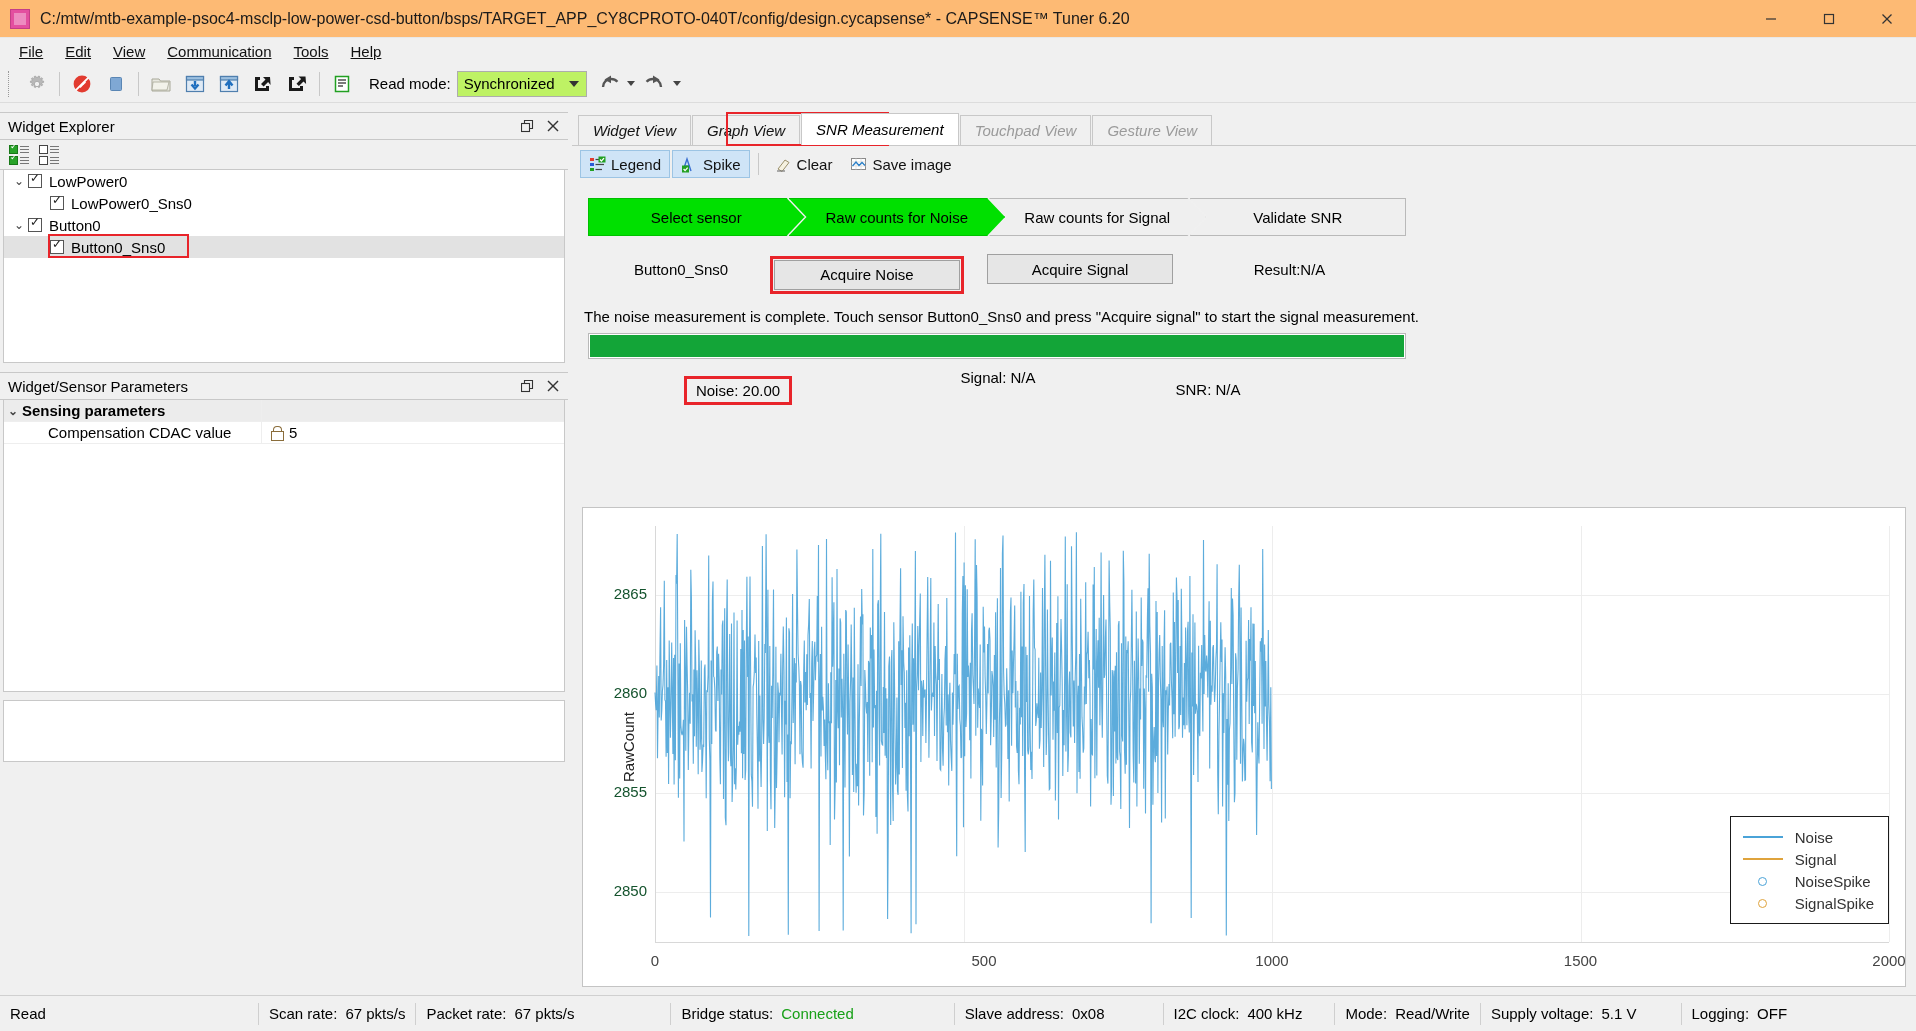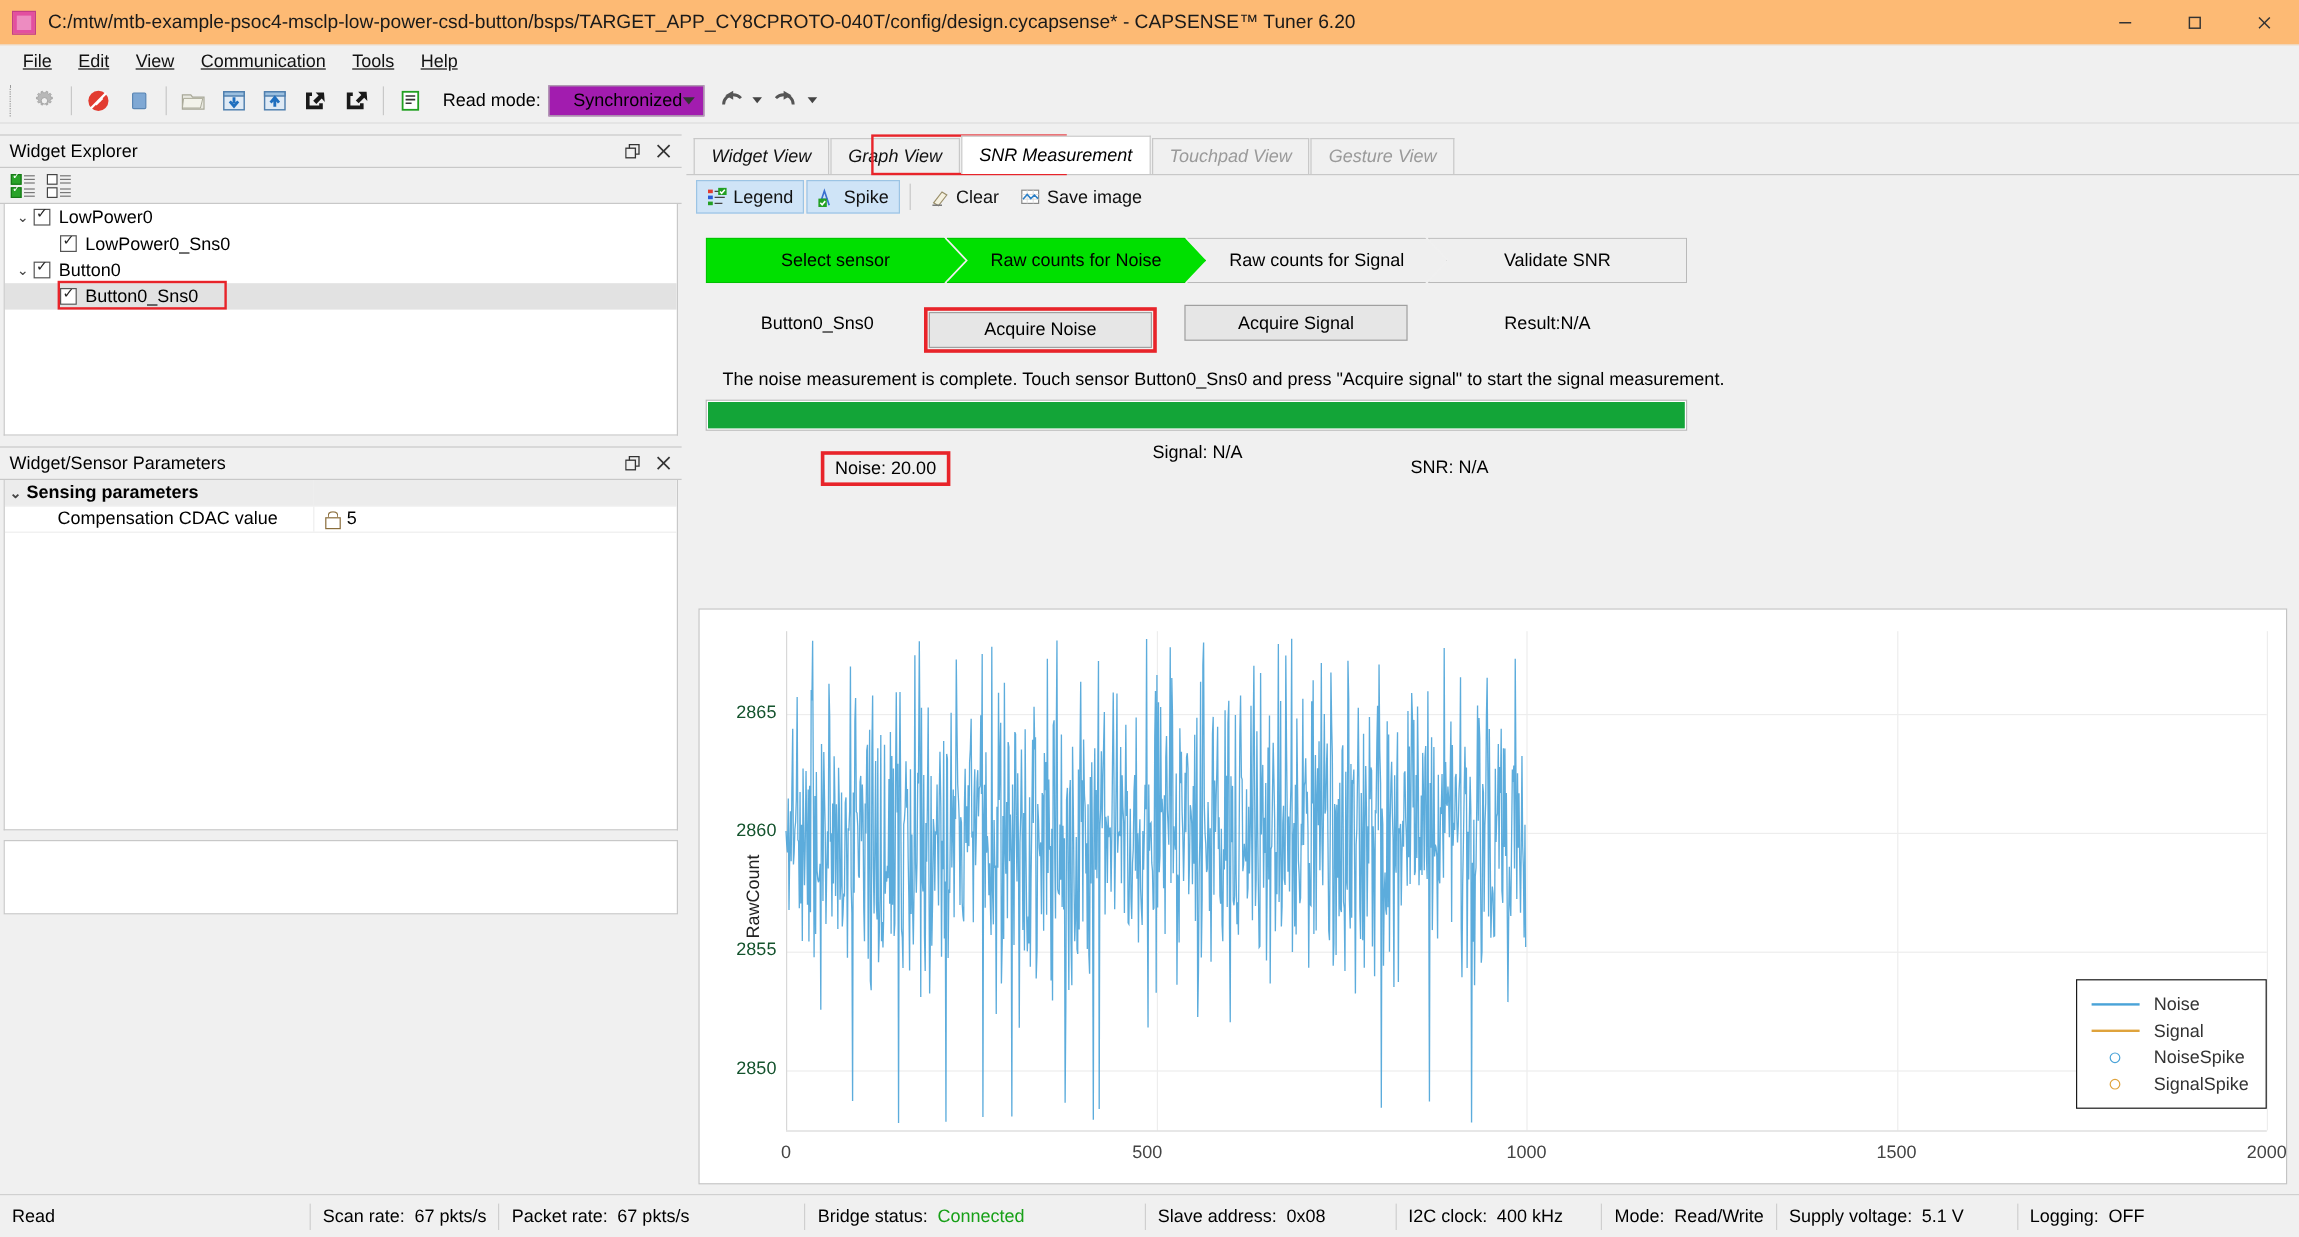--- a/index.html
+++ b/index.html
@@ -44,22 +44,22 @@
   
   .toolbar {
     height:38px; background:#f0f0f0; display:flex; align-items:center;
     padding-left:4px; border-bottom:1px solid #dcdcdc;
   }
   .tb-grip { width:8px; height:26px; border-left:1px dotted #999; margin:0 4px; }
   .tb-btn { width:30px; height:30px; display:flex; align-items:center; justify-content:center; margin:0 2px; }
   .tb-sep { width:1px; height:24px; background:#c8c8c8; margin:0 5px; }
   .readmode-label { font-size:15px; margin:0 6px 0 10px; }
   .readmode-select {
-    width:130px; height:26px; background:#a21caf; border:1px solid #adadad;
-    font-size:15px; display:flex; align-items:center; padding-left:20px;
+    width:130px; height:26px; background:#bef264; border:1px solid #adadad;
+    font-size:15px; display:flex; align-items:center; padding-left:6px;
     position:relative; color:#000;
   }
   .readmode-select .caret {
     position:absolute; right:7px; top:50%; transform:translateY(-50%);
     border-left:5px solid transparent; border-right:5px solid transparent;
     border-top:6px solid #333;
   }
   .undo-grp { display:flex; align-items:center; margin-left:8px; }
   .undo-btn { display:flex; align-items:center; padding:0 2px; }
   .arrow-caret { border-left:4px solid transparent; border-right:4px solid transparent;
@@ -170,21 +170,21 @@
   .actions-row { margin-top:18px; height:30px; display:flex; align-items:center; width:818px; margin-left:6px;}
   .act-sensor { width:186px; text-align:center; font-size:15px; }
   .btn-std {
     width:186px; height:30px; background:#e6e6e6; border:1px solid #a0a0a0;
     display:flex; align-items:center; justify-content:center; font-size:15px; color:#000;
   }
   .act-gap { width:27px; }
   .act-result { flex:1; text-align:center; font-size:15px; }
   .hl-red { outline:3px solid #e8242a; outline-offset:1px;margin-top:11px; }
 
-  .status-msg { margin:24px 0 0 20px; font-size:15px; color:#000; }
+  .status-msg { margin:24px 0 0 2px; font-size:15px; color:#000; }
   .progress {
     margin:8px 0 0 6px; width:818px; height:26px; background:#ffffff; border:1px solid #b9b9b9;
     padding:1px;
   }
   .progress .bar { height:100%; width:100%; background:#13a538; }
   .metrics { margin:10px 0 0 6px; width:818px; display:flex; font-size:15px; }
   .metrics .m { text-align:center; }
   .m1 { width:300px; }
   .m2 { width:220px; }
   .m3 { width:200px;margin-top:12px; }
@@ -610,21 +610,21 @@
         <div class="gridline-h" style="top: 384.476px; left: 72px; right: 16px;"></div>
             <div class="ytick" style="left: 4px; top: 374.476px;">2850</div>
             <div class="gridline-h" style="top: 285.429px; left: 72px; right: 16px;"></div>
             <div class="ytick" style="left: 4px; top: 275.429px;">2855</div>
             <div class="gridline-h" style="top: 186.381px; left: 72px; right: 16px;"></div>
             <div class="ytick" style="left: 4px; top: 176.381px;">2860</div>
             <div class="gridline-h" style="top: 87.3333px; left: 72px; right: 16px;"></div>
             <div class="ytick" style="left: 4px; top: 77.3333px;">2865</div>
             <div class="xtick" style="left: 42px; top: 444px;">0</div>
             <div class="gridline-v" style="left: 380.5px; top: 18px; height: 416px;"></div>
-            <div class="xtick" style="left: 343px; top: 444px;">500</div>
+            <div class="xtick" style="left: 371px; top: 444px;">500</div>
             <div class="gridline-v" style="left: 689px; top: 18px; height: 416px;"></div>
             <div class="xtick" style="left: 659px; top: 444px;">1000</div>
             <div class="gridline-v" style="left: 997.5px; top: 18px; height: 416px;"></div>
             <div class="xtick" style="left: 967.5px; top: 444px;">1500</div>
             <div class="gridline-v" style="left: 1306px; top: 18px; height: 416px;"></div>
             <div class="xtick" style="left: 1276px; top: 444px;">2000</div>
             <div class="axis-left" style="left: 72px; top: 18px; height: 416px;"></div>
             <div class="axis-bottom" style="left: 72px; right: 16px; top: 434px;"></div>
             <svg width="1322" height="478" style="position: absolute; left: 0px; top: 0px;">
               <polyline points="72.0,184.5 72.6,195.8 73.2,202.3 73.9,157.5 74.5,250.3 75.1,201.5 75.7,168.0 76.3,209.6 76.9,149.4 77.6,99.2 78.2,212.4 78.8,202.5 79.4,183.2 80.0,177.1 80.6,158.5 81.3,72.8 81.9,191.9 82.5,193.2 83.1,248.8 83.7,152.0 84.3,245.0 85.0,179.2 85.6,276.1 86.2,132.5 86.8,184.9 87.4,229.8 88.0,197.8 88.7,134.6 89.3,187.3 89.9,246.0 90.5,150.0 91.1,276.5 91.7,146.8 92.4,252.3 93.0,67.1 93.6,75.8 94.2,25.9 94.8,151.8 95.4,289.8 96.1,155.4 96.7,270.4 97.3,135.3 97.9,217.5 98.5,224.9 99.1,227.2 99.8,222.7 100.4,211.8 101.0,333.5 101.6,112.0 102.2,163.0 102.8,242.8 103.5,118.7 104.1,157.0 104.7,185.8 105.3,262.0 105.9,218.3 106.6,184.8 107.2,215.7 107.8,61.7 108.4,89.1 109.0,193.4 109.6,186.3 110.3,255.8 110.9,161.6 111.5,228.3 112.1,122.2 112.7,155.2 113.3,238.7 114.0,162.3 114.6,195.8 115.2,266.2 115.8,131.7 116.4,161.6 117.0,241.7 117.7,228.7 118.3,152.5 118.9,264.0 119.5,253.9 120.1,236.6 120.7,239.1 121.4,161.1 122.0,156.5 122.6,208.2 123.2,290.2 123.8,182.3 124.4,184.2 125.1,166.6 125.7,47.5 126.3,231.0 126.9,253.0 127.5,409.5 128.1,152.4 128.8,236.0 129.4,92.7 130.0,73.6 130.6,168.4 131.2,169.6 131.8,180.6 132.5,221.8 133.1,223.5 133.7,143.7 134.3,138.6 134.9,193.0 135.6,145.8 136.2,169.3 136.8,248.6 137.4,276.3 138.0,161.6 138.6,186.6 139.3,117.4 139.9,112.6 140.5,291.0 141.1,181.7 141.7,100.2 142.3,309.5 143.0,317.2 143.6,114.5 144.2,71.5 144.8,214.4 145.4,253.3 146.0,201.0 146.7,126.1 147.3,245.2 147.9,258.2 148.5,115.5 149.1,293.9 149.7,272.7 150.4,238.2 151.0,104.6 151.6,276.3 152.2,260.3 152.8,281.6 153.4,256.4 154.1,112.6 154.7,236.8 155.3,218.0 155.9,226.7 156.5,213.4 157.1,223.8 157.8,141.1 158.4,245.2 159.0,102.1 159.6,270.2 160.2,121.9 160.8,246.0 161.5,132.4 162.1,271.9 162.7,261.6 163.3,141.2 163.9,68.8 164.6,169.1 165.2,128.5 165.8,427.9 166.4,147.4 167.0,68.6 167.6,159.4 168.3,266.9 168.9,273.1 169.5,298.7 170.1,178.9 170.7,175.0 171.3,164.4 172.0,126.4 172.6,165.1 173.2,149.5 173.8,207.4 174.4,241.9 175.0,300.7 175.7,133.0 176.3,253.6 176.9,187.4 177.5,248.5 178.1,279.0 178.7,233.6 179.4,38.0 180.0,212.2 180.6,236.0 181.2,209.9 181.8,135.9 182.4,145.0 183.1,26.3 183.7,121.9 184.3,322.9 184.9,81.8 185.5,224.8 186.1,234.9 186.8,137.9 187.4,272.3 188.0,301.2 188.6,177.8 189.2,210.1 189.8,163.8 190.5,81.6 191.1,219.6 191.7,320.0 192.3,273.4 192.9,138.7 193.5,280.1 194.2,241.2 194.8,174.5 195.4,184.1 196.0,234.2 196.6,185.7 197.3,186.5 197.9,145.7 198.5,203.4 199.1,246.5 199.7,155.9 200.3,118.5 201.0,163.7 201.6,289.3 202.2,192.7 202.8,216.4 203.4,109.4 204.0,274.1 204.7,226.6 205.3,426.8 205.9,120.3 206.5,124.2 207.1,290.3 207.7,233.2 208.4,236.2 209.0,179.7 209.6,85.9 210.2,215.0 210.8,179.7 211.4,150.0 212.1,256.3 212.7,155.3 213.3,174.6 213.9,41.5 214.5,99.9 215.1,145.7 215.8,159.5 216.4,177.0 217.0,246.2 217.6,173.0 218.2,177.5 218.8,244.1 219.5,255.3 220.1,259.8 220.7,163.0 221.3,132.6 221.9,194.5 222.5,163.9 223.2,202.2 223.8,146.3 224.4,197.1 225.0,127.3 225.6,116.7 226.3,90.9 226.9,190.0 227.5,184.9 228.1,260.6 228.7,156.0 229.3,133.1 230.0,213.0 230.6,187.3 231.2,143.1 231.8,133.8 232.4,172.3 233.0,149.2 233.7,146.9 234.3,88.0 234.9,153.7 235.5,37.1 236.1,422.9 236.7,176.1 237.4,145.9 238.0,248.4 238.6,118.8 239.2,202.5 239.8,188.8 240.4,199.4 241.1,238.0 241.7,211.4 242.3,246.2 242.9,271.2 243.5,31.0 244.1,234.5 244.8,262.3 245.4,175.3 246.0,215.2 246.6,213.2 247.2,337.0 247.8,164.2 248.5,215.2 249.1,69.3 249.7,158.7 250.3,124.8 250.9,94.3 251.5,311.5 252.2,276.7 252.8,172.0 253.4,274.4 254.0,60.9 254.6,199.7 255.2,220.2 255.9,160.4 256.5,257.2 257.1,110.4 257.7,114.6 258.3,209.6 259.0,170.8 259.6,201.2 260.2,422.4 260.8,145.8 261.4,202.0 262.0,279.5 262.7,102.1 263.3,103.8 263.9,190.1 264.5,226.6 265.1,136.4 265.7,196.2 266.4,348.4 267.0,194.3 267.6,171.9 268.2,116.5 268.8,176.2 269.4,267.1 270.1,169.5 270.7,284.1 271.3,99.8 271.9,194.4 272.5,253.4 273.1,284.8 273.8,255.8 274.4,278.3 275.0,156.3 275.6,297.6 276.2,224.4 276.8,180.4 277.5,108.4 278.1,177.9 278.7,81.0 279.3,116.5 279.9,106.3 280.5,307.5 281.2,284.3 281.8,162.0 282.4,175.2 283.0,198.3 283.6,205.4 284.2,194.0 284.9,253.9 285.5,152.9 286.1,155.2 286.7,267.7 287.3,119.5 287.9,150.5 288.6,127.1 289.2,254.3 289.8,40.9 290.4,219.5 291.0,141.6 291.7,200.2 292.3,196.9 292.9,309.1 293.5,182.7 294.1,325.7 294.7,96.5 295.4,92.2 296.0,207.9 296.6,257.4 297.2,110.4 297.8,25.7 298.4,232.9 299.1,236.4 299.7,237.0 300.3,179.0 300.9,225.1 301.5,104.1 302.1,247.8 302.8,180.2 303.4,250.0 304.0,190.6 304.6,411.0 305.2,330.5 305.8,158.3 306.5,148.6 307.1,226.7 307.7,317.0 308.3,154.3 308.9,142.1 309.5,277.2 310.2,313.0 310.8,114.3 311.4,162.7 312.0,226.3 312.6,276.4 313.2,258.8 313.9,189.6 314.5,282.9 315.1,286.9 315.7,133.3 316.3,266.6 316.9,127.5 317.6,60.2 318.2,177.0 318.8,142.3 319.4,260.0 320.0,108.2 320.7,154.2 321.3,164.6 321.9,219.9 322.5,194.7 323.1,282.8 323.7,162.3 324.4,287.9 325.0,303.4 325.6,139.6 326.2,228.2 326.8,127.3 327.4,208.0 328.1,425.2 328.7,168.1 329.3,115.5 329.9,216.8 330.5,150.3 331.1,223.8 331.8,136.3 332.4,42.9 333.0,416.2 333.6,180.6 334.2,167.0 334.8,118.0 335.5,182.3 336.1,139.4 336.7,111.7 337.3,85.4 337.9,254.1 338.5,172.7 339.2,180.3 339.8,227.9 340.4,171.9 341.0,189.6 341.6,182.9 342.2,181.6 342.9,235.1 343.5,189.9 344.1,126.9 344.7,69.1 345.3,140.5 345.9,249.7 346.6,194.0 347.2,137.7 347.8,70.0 348.4,202.6 349.0,187.2 349.7,185.4 350.3,188.8 350.9,114.6 351.5,228.1 352.1,138.1 352.7,164.2 353.4,176.8 354.0,252.9 354.6,165.6 355.2,95.9 355.8,171.9 356.4,151.1 357.1,261.1 357.7,262.1 358.3,212.5 358.9,165.9 359.5,240.8 360.1,257.8 360.8,211.0 361.4,199.4 362.0,151.4 362.6,137.9 363.2,217.6 363.8,89.9 364.5,224.3 365.1,186.4 365.7,277.5 366.3,194.3 366.9,174.8 367.5,232.6 368.2,250.1 368.8,262.9 369.4,184.5 370.0,216.8 370.6,187.6 371.2,145.9 371.9,166.3 372.5,24.5 373.1,234.2 373.7,348.3 374.3,145.8 374.9,200.9 375.6,178.6 376.2,177.6 376.8,211.1 377.4,217.7 378.0,250.1 378.6,248.8 379.3,105.9 379.9,67.9 380.5,319.3 381.1,54.5 381.7,248.3 382.4,77.2 383.0,218.9 383.6,205.2 384.2,81.2 384.8,168.9 385.4,157.6 386.1,170.4 386.7,232.3 387.3,154.7 387.9,270.4 388.5,123.3 389.1,105.3 389.8,166.7 390.4,179.7 391.0,196.0 391.6,130.6 392.2,31.3 392.8,227.8 393.5,57.0 394.1,88.8 394.7,219.7 395.3,180.5 395.9,192.4 396.5,200.0 397.2,136.6 397.8,312.7 398.4,220.9 399.0,224.8 399.6,277.5 400.2,98.8 400.9,144.6 401.5,118.4 402.1,168.3 402.7,187.6 403.3,226.1 403.9,195.2 404.6,136.0 405.2,185.6 405.8,122.9 406.4,119.7 407.0,132.5 407.6,237.2 408.3,208.5 408.9,163.0 409.5,167.9 410.1,178.0 410.7,228.9 411.4,147.0 412.0,211.7 412.6,104.3 413.2,259.4 413.8,186.0 414.4,90.2 415.1,339.5 415.7,302.1 416.3,218.1 416.9,190.4 417.5,60.1 418.1,290.0 418.8,240.8 419.4,45.9 420.0,27.4 420.6,163.5 421.2,186.3 421.8,195.4 422.5,218.7 423.1,216.1 423.7,160.3 424.3,187.3 424.9,251.1 425.5,182.2 426.2,293.4 426.8,189.0 427.4,103.7 428.0,89.4 428.6,237.7 429.2,142.4 429.9,185.3 430.5,154.5 431.1,131.1 431.7,97.6 432.3,199.6 432.9,173.0 433.6,238.6 434.2,245.0 434.8,182.7 435.4,262.5 436.0,276.3 436.6,199.8 437.3,216.6 437.9,83.8 438.5,209.2 439.1,138.4 439.7,247.9 440.3,94.5 441.0,75.9 441.6,266.0 442.2,343.9 442.8,138.8 443.4,193.9 444.1,146.9 444.7,242.5 445.3,246.4 445.9,238.7 446.5,87.9 447.1,220.5 447.8,262.1 448.4,243.8 449.0,271.0 449.6,194.1 450.2,103.5 450.8,71.6 451.5,139.6 452.1,141.4 452.7,218.0 453.3,212.6 453.9,195.2 454.5,203.8 455.2,209.9 455.8,149.8 456.4,240.7 457.0,232.0 457.6,164.4 458.2,219.9 458.9,180.4 459.5,80.1 460.1,191.9 460.7,258.9 461.3,107.7 461.9,46.8 462.6,158.5 463.2,247.0 463.8,224.9 464.4,101.4 465.0,179.1 465.6,228.4 466.3,281.4 466.9,280.5 467.5,52.8 468.1,187.5 468.7,152.1 469.3,129.4 470.0,231.8 470.6,173.4 471.2,202.8 471.8,144.5 472.4,292.5 473.1,213.8 473.7,115.0 474.3,225.0 474.9,88.2 475.5,311.6 476.1,199.7 476.8,197.4 477.4,153.9 478.0,111.0 478.6,141.2 479.2,174.3 479.8,268.0 480.5,202.1 481.1,237.3 481.7,161.1 482.3,28.6 482.9,243.6 483.5,203.7 484.2,76.2 484.8,264.0 485.4,247.2 486.0,178.3 486.6,163.5 487.2,224.5 487.9,229.4 488.5,38.3 489.1,114.7 489.7,171.4 490.3,218.4 490.9,172.5 491.6,234.9 492.2,170.0 492.8,146.2 493.4,24.3 494.0,285.3 494.6,194.3 495.3,177.8 495.9,264.0 496.5,145.9 497.1,270.8 497.7,90.8 498.3,147.8 499.0,209.4 499.6,220.4 500.2,244.7 500.8,240.2 501.4,178.5 502.0,196.4 502.7,74.2 503.3,196.1 503.9,146.6 504.5,143.3 505.1,123.8 505.8,170.2 506.4,151.9 507.0,185.0 507.6,298.4 508.2,211.1 508.8,245.7 509.5,246.6 510.1,76.4 510.7,161.5 511.3,58.9 511.9,270.3 512.5,186.0 513.2,121.1 513.8,267.5 514.4,155.4 515.0,132.2 515.6,179.8 516.2,109.8 516.9,217.2 517.5,170.0 518.1,44.4 518.7,194.2 519.3,229.7 519.9,167.8 520.6,87.0 521.2,170.0 521.8,166.6 522.4,129.4 523.0,111.6 523.6,188.5 524.3,267.8 524.9,275.6 525.5,189.3 526.1,52.4 526.7,94.9 527.3,122.9 528.0,296.8 528.6,278.5 529.2,162.1 529.8,168.0 530.4,287.9 531.0,162.6 531.7,223.5 532.3,157.8 532.9,255.6 533.5,144.3 534.1,249.5 534.8,252.0 535.4,117.4 536.0,113.1 536.6,243.5 537.2,248.9 537.8,301.1 538.5,135.2 539.1,226.4 539.7,233.5 540.3,42.7 540.9,74.3 541.5,242.1 542.2,265.7 542.8,128.6 543.4,256.8 544.0,141.9 544.6,145.1 545.2,133.2 545.9,219.9 546.5,319.9 547.1,195.9 547.7,183.3 548.3,138.1 548.9,81.8 549.6,157.7 550.2,248.2 550.8,274.5 551.4,152.8 552.0,196.1 552.6,275.6 553.3,103.5 553.9,298.5 554.5,181.3 555.1,130.4 555.7,166.4 556.3,255.8 557.0,180.5 557.6,211.5 558.2,89.6 558.8,158.1 559.4,131.5 560.0,134.2 560.7,280.8 561.3,180.5 561.9,201.5 562.5,305.6 563.1,168.2 563.7,168.8 564.4,110.4 565.0,80.2 565.6,183.8 566.2,45.7 566.8,116.7 567.5,145.2 568.1,415.2 568.7,165.8 569.3,179.0 569.9,296.8 570.5,238.0 571.2,219.0 571.8,249.6 572.4,254.3 573.0,93.1 573.6,248.1 574.2,104.1 574.9,285.1 575.5,174.9 576.1,144.3 576.7,126.9 577.3,169.0 577.9,190.8 578.6,314.5 579.2,138.0 579.8,208.4 580.4,219.3 581.0,139.7 581.6,102.2 582.3,310.4 582.9,182.3 583.5,186.7 584.1,178.6 584.7,246.5 585.3,203.3 586.0,175.9 586.6,197.6 587.2,136.4 587.8,134.8 588.4,173.0 589.0,190.0 589.7,230.2 590.3,84.6 590.9,206.3 591.5,114.0 592.1,228.7 592.7,163.8 593.4,69.5 594.0,88.2 594.6,165.0 595.2,91.9 595.8,221.2 596.4,218.4 597.1,137.9 597.7,207.0 598.3,80.8 598.9,135.9 599.5,229.7 600.2,189.5 600.8,217.3 601.4,155.0 602.0,221.2 602.6,119.4 603.2,150.6 603.9,217.2 604.5,123.2 605.1,113.7 605.7,205.8 606.3,224.5 606.9,68.1 607.6,215.8 608.2,410.0 608.8,144.4 609.4,198.4 610.0,106.3 610.6,267.1 611.3,205.1 611.9,114.6 612.5,205.7 613.1,195.8 613.7,198.2 614.3,204.6 615.0,274.1 615.6,137.7 616.2,224.0 616.8,228.1 617.4,164.7 618.0,170.4 618.7,137.1 619.3,184.2 619.9,223.5 620.5,31.9 621.1,186.1 621.7,127.1 622.4,161.7 623.0,163.5 623.6,147.5 624.2,157.0 624.8,189.6 625.4,145.8 626.1,93.3 626.7,260.4 627.3,112.8 627.9,196.8 628.5,177.6 629.2,183.7 629.8,139.9 630.4,137.0 631.0,173.3 631.6,194.0 632.2,180.2 632.9,150.8 633.5,139.2 634.1,56.3 634.7,265.6 635.3,306.3 635.9,228.8 636.6,188.4 637.2,149.2 637.8,114.2 638.4,153.9 639.0,131.6 639.6,298.6 640.3,185.2 640.9,224.9 641.5,175.1 642.1,139.3 642.7,167.5 643.3,427.5 644.0,211.0 644.6,276.8 645.2,175.2 645.8,313.1 646.4,222.0 647.0,215.1 647.7,158.6 648.3,79.9 648.9,175.9 649.5,90.4 650.1,107.0 650.7,208.4 651.4,294.3 652.0,285.1 652.6,145.3 653.2,152.5 653.8,251.8 654.4,179.9 655.1,161.0 655.7,89.5 656.3,56.7 656.9,140.2 657.5,255.7 658.1,99.5 658.8,193.6 659.4,273.5 660.0,247.5 660.6,230.8 661.2,236.6 661.9,272.3 662.5,271.9 663.1,132.7 663.7,193.7 664.3,172.5 664.9,169.9 665.6,112.0 666.2,215.9 666.8,131.1 667.4,152.8 668.0,99.2 668.6,234.5 669.3,244.4 669.9,115.6 670.5,197.9 671.1,115.8 671.7,205.3 672.3,152.9 673.0,246.4 673.6,327.1 674.2,260.1 674.8,214.2 675.4,244.8 676.0,255.4 676.7,188.8 677.3,133.3 677.9,143.6 678.5,130.0 679.1,215.7 679.7,41.0 680.4,155.9 681.0,241.1 681.6,136.4 682.2,198.4 682.8,153.1 683.4,206.8 684.1,252.7 684.7,198.3 685.3,122.1 685.9,197.0 686.5,214.7 687.1,273.2 687.8,179.3 688.4,281.1" fill="none" stroke="#4aa3d8" stroke-width="1.1" stroke-opacity="0.9"></polyline>

